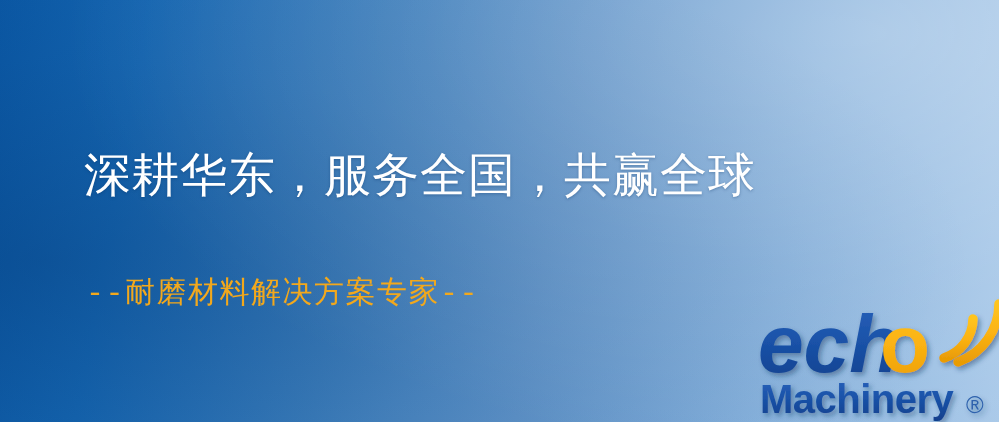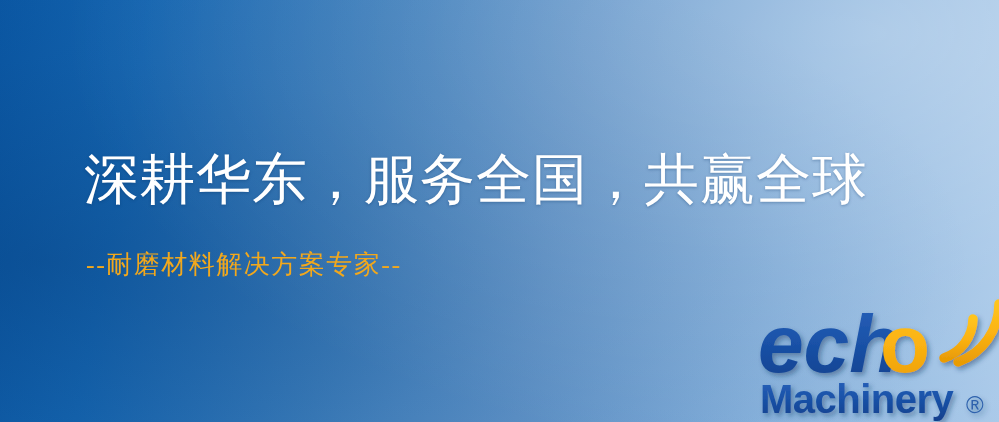--- a/index.html
+++ b/index.html
@@ -46,35 +46,35 @@
                 rgba(3,52,110,0.00) 72%);
     pointer-events: none;
   }
 
   
   .headline {
     position: absolute;
     left: 84px;
     top: 152px;
     font-family: "Liberation Serif", "DejaVu Serif", serif;
-    font-size: 55px;
+    font-size: 47px;
     line-height: 1.0;
     color: #ffffff;
     letter-spacing: 1px;
     white-space: nowrap;
     text-shadow: 0 1px 3px rgba(8,48,96,0.35);
   }
 
   
   .subtitle {
     position: absolute;
     left: 86px;
-    top: 251px;
-    font-family: Liberation Serif, serif;
-    font-size: 26px;
+    top: 278px;
+    font-family: Liberation Mono, monospace;
+    font-size: 30px;
     line-height: 1.1;
     color: #f2a81c;
     letter-spacing: 1.5px;
     white-space: nowrap;
   }
 
   
   #logo {
     position: absolute;
     left: 746px;

